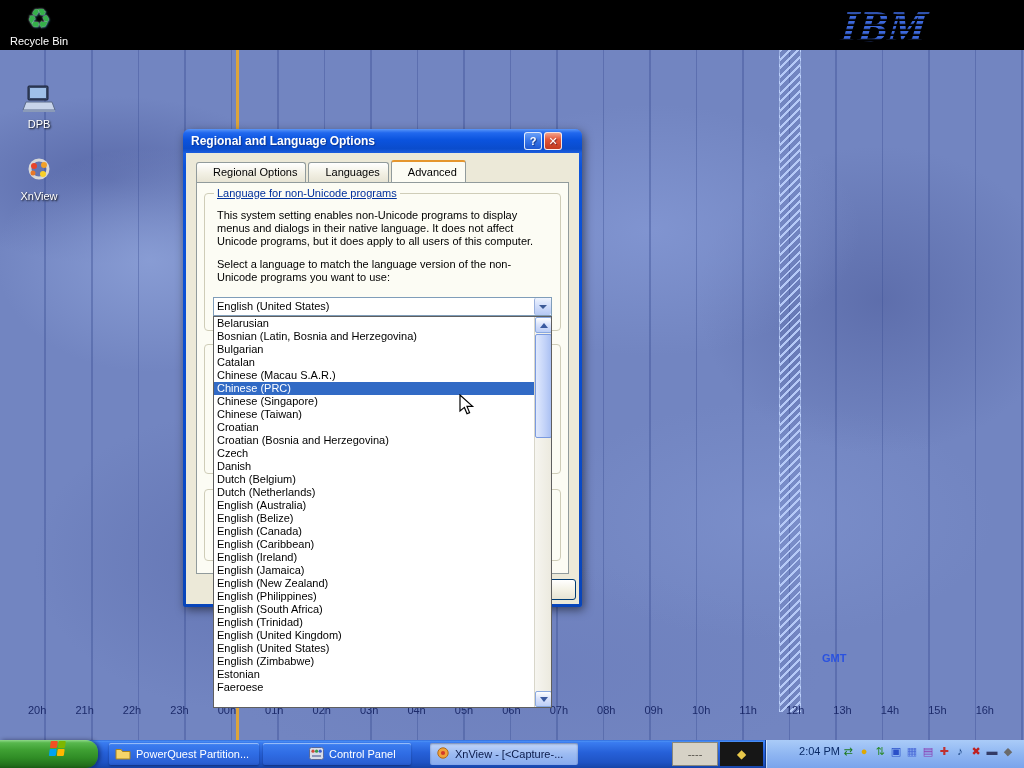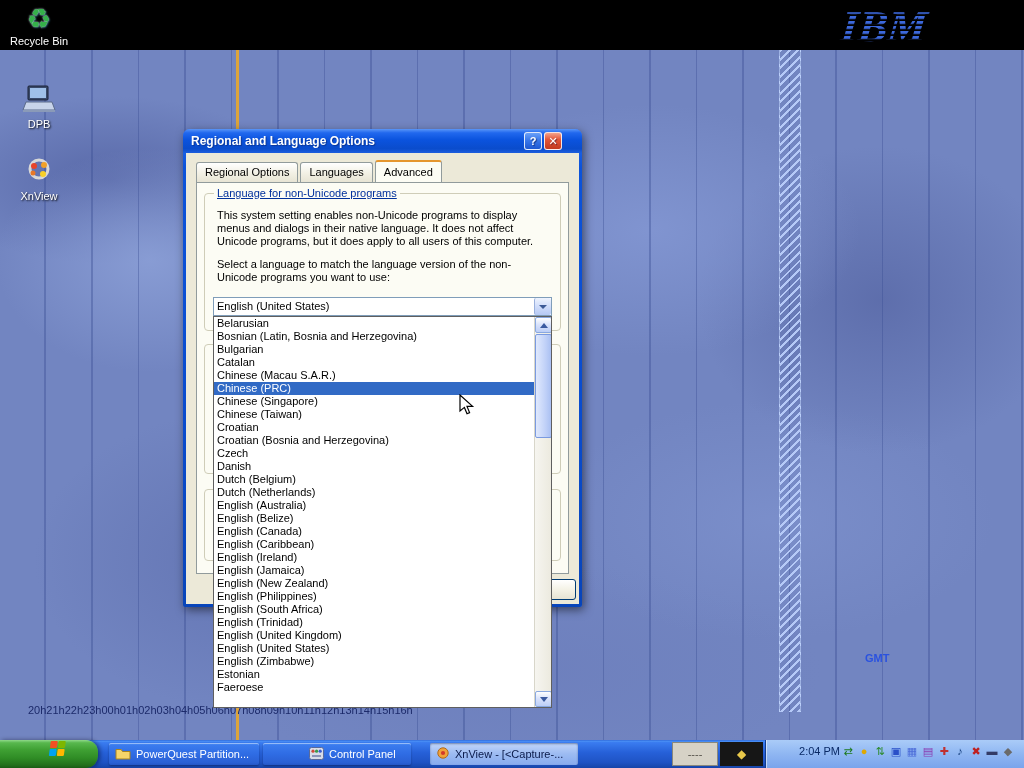--- a/index.html
+++ b/index.html
@@ -20,22 +20,22 @@
   .wall-lines { position:absolute; left:0; right:0; top:50px; bottom:28px;
     background:repeating-linear-gradient(90deg, rgba(55,75,145,.38) 0 1px, transparent 1px 46.5px);
     background-position:45px 0; }
   .hatch-band { position:absolute; left:779px; top:50px; width:22px; height:662px;
     background:repeating-linear-gradient(135deg, rgba(185,205,250,.95) 0 2px, rgba(185,205,250,0) 2px 6px);
     border-left:1px solid rgba(190,210,250,.6); border-right:1px solid rgba(190,210,250,.6); }
   .meridian-line { position:absolute; left:236px; top:50px; width:3px; height:690px; background:#dca43c; }
   .top-band { position:absolute; top:0; left:0; right:0; height:50px; background:#000; }
   .ibm-logo { position:absolute; top:1px; right:86px; }
   .hours { position:absolute; left:28px; width:966px; top:704px; display:flex;
-    color:#1c2a6a; font-size:11px; }
-  .gmt { position:absolute; left:822px; top:652px; color:#2a52e0; font-size:11px; font-weight:bold;margin-left:43px; }
+    justify-content:space-between; color:#1c2a6a; font-size:11px; }
+  .gmt { position:absolute; left:822px; top:652px; color:#2a52e0; font-size:11px; font-weight:bold; }
 
   
   .desk-icon { position:absolute; width:78px; display:flex; flex-direction:column; align-items:center;
     gap:2px; color:#fff; font-size:11px; text-align:center; text-shadow:1px 1px 2px #000; cursor:default; }
   .di-recycle { left:0; top:5px; }
   .di-dpb { left:0; top:84px; }
   .di-xnview { left:0; top:156px; }
   .recycle-glyph { font-size:27px; line-height:28px; color:#35b04a; text-shadow:0 0 2px #dff, 1px 1px 2px #034; }
 
   
@@ -48,21 +48,21 @@
   .titlebar-text { flex:1; color:#fff; font-size:12px; font-weight:bold; text-shadow:1px 1px 1px #0a3494;
     white-space:nowrap; overflow:hidden; }
   .cap-btn { width:18px; height:18px; margin-left:2px; border:1px solid rgba(255,255,255,.85);
     border-radius:3px; color:#fff; font-size:11px; font-weight:bold; display:flex; align-items:center;
     justify-content:center; text-shadow:1px 1px 1px rgba(0,0,40,.5); }
   .help-btn { background:linear-gradient(180deg,#6aa0f8 0%,#3a78ea 45%,#1e58d2 100%); }
   .close-btn { background:linear-gradient(180deg,#f3a38c 0%,#e3573a 40%,#c33a1e 100%); }
   .client { position:absolute; left:3px; right:3px; top:24px; bottom:3px; background:#ece9d8; }
 
   .tabs { position:absolute; left:13px; top:33px; display:flex; z-index:3; }
-  .tab { font-size:11px; color:#000; padding:3px 8px 3px 8px; margin-right:2px;
+  .tab { font-size:11px; color:#000; padding:3px 8px 3px 16px; margin-right:2px;
     background:linear-gradient(#ffffff,#f2f0e4 55%,#e7e4d4);
     border:1px solid #919b9c; border-bottom:none; border-radius:3px 3px 0 0; height:20px; }
   .tab.active { background:#fcfcf4; border-top:2px solid #e5962e; height:22px; margin-top:-2px;
     position:relative; z-index:4; padding-top:4px; }
 
   .panel { position:absolute; left:13px; right:13px; top:53px; bottom:33px;
     background:#fcfcf4; border:1px solid #919b9c; z-index:1; }
 
   .groupbox { position:absolute; left:21px; top:64px; width:357px; height:138px;
     border:1px solid #cfcdb8; border-radius:4px; z-index:2; }

